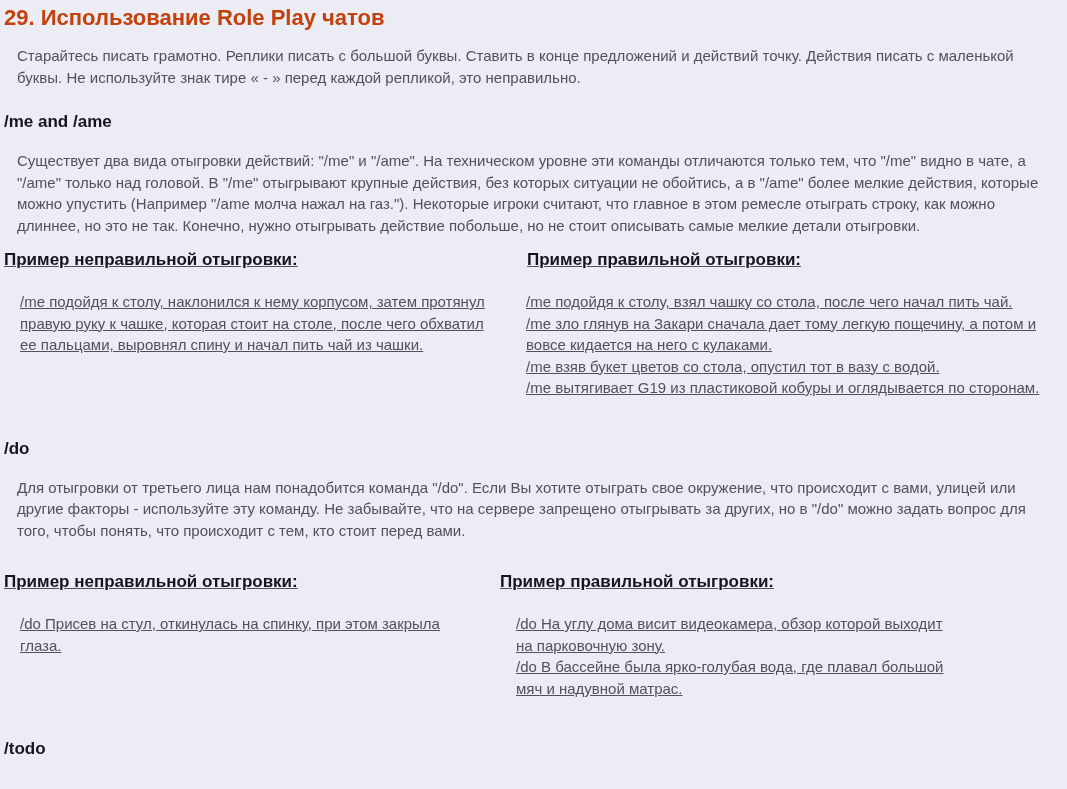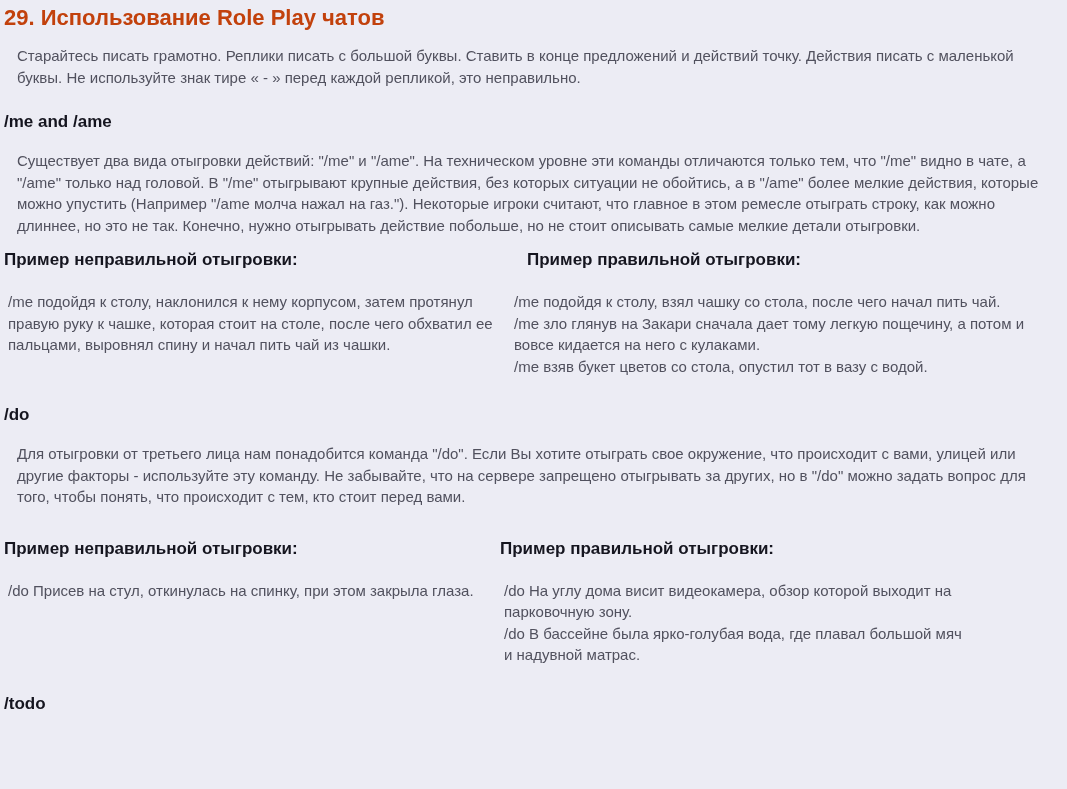--- a/index.html
+++ b/index.html
@@ -29,32 +29,33 @@
   h3.subheading {
     font-size: 17px;
     line-height: 22px;
     font-weight: 700;
     color: #15151f;
     margin: 23px 0 17px 0;
   }
   .examples {
     display: grid;
     margin: 10px 0 12px 0;
+    text-decoration: underline;
   }
   .examples.ex1 { grid-template-columns: 500px 1fr; column-gap: 6px; }
   .examples.ex2 { grid-template-columns: 496px 470px; column-gap: 0; margin-top: 30px; }
   .ex-header {
     font-size: 17px;
     line-height: 22px;
     font-weight: 700;
     color: #15151f;
     margin: 0 0 20px 0;
   }
   .ex-header.indent { padding-left: 17px; }
-  .ex-lines { margin: 4px; }
+  .ex-lines { margin: 16px; }
 </style>
 </head>
 <body>
 
 <main class="doc">
 
   <h1 class="title">29. Использование Role Play чатов</h1>
 
   <p class="para">Старайтесь писать грамотно. Реплики писать с большой буквы. Ставить в конце предложений и действий точку. Действия писать с маленькой буквы. Не используйте знак тире « - » перед каждой репликой, это неправильно.</p>
 
@@ -67,20 +68,21 @@
       <div class="ex-lines">
         <div class="ex-line">/me подойдя к столу, наклонился к нему корпусом, затем протянул правую руку к чашке, которая стоит на столе, после чего обхватил ее пальцами, выровнял спину и начал пить чай из чашки.</div>
       </div>
     </div>
     <div class="col">
       <div class="ex-header indent">Пример правильной отыгровки:</div>
       <div class="ex-lines">
         <div class="ex-line">/me подойдя к столу, взял чашку со стола, после чего начал пить чай.</div>
         <div class="ex-line">/me зло глянув на Закари сначала дает тому легкую пощечину, а потом и вовсе кидается на него с кулаками.</div>
         <div class="ex-line">/me взяв букет цветов со стола, опустил тот в вазу с водой.</div>
+        <div class="ex-line">/me вытягивает G19 из пластиковой кобуры и оглядывается по сторонам.</div>
       </div>
     </div>
   </section>
 
   <h3 class="subheading">/do</h3>
   <p class="para">Для отыгровки от третьего лица нам понадобится команда "/do". Если Вы хотите отыграть свое окружение, что происходит с вами, улицей или другие факторы - используйте эту команду. Не забывайте, что на сервере запрещено отыгрывать за других, но в "/do" можно задать вопрос для того, чтобы понять, что происходит с тем, кто стоит перед вами.</p>
 
   <section class="examples ex2">
     <div class="col">
       <div class="ex-header">Пример неправильной отыгровки:</div>

